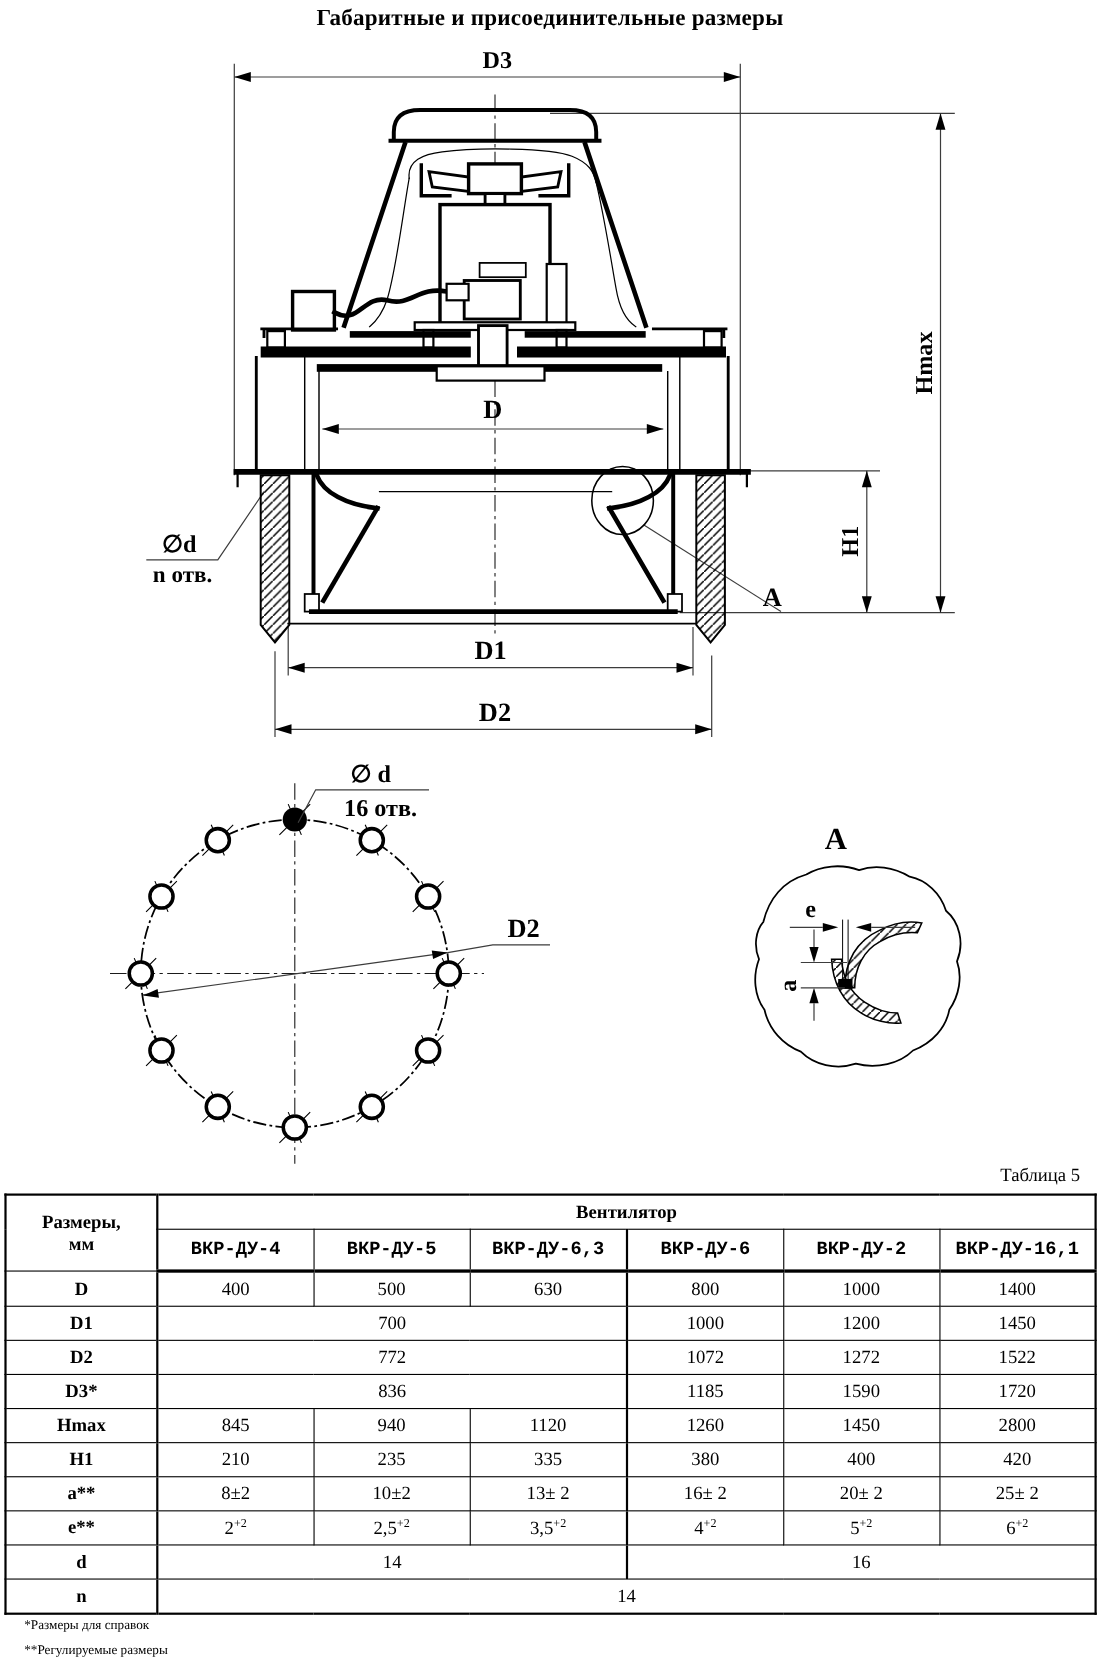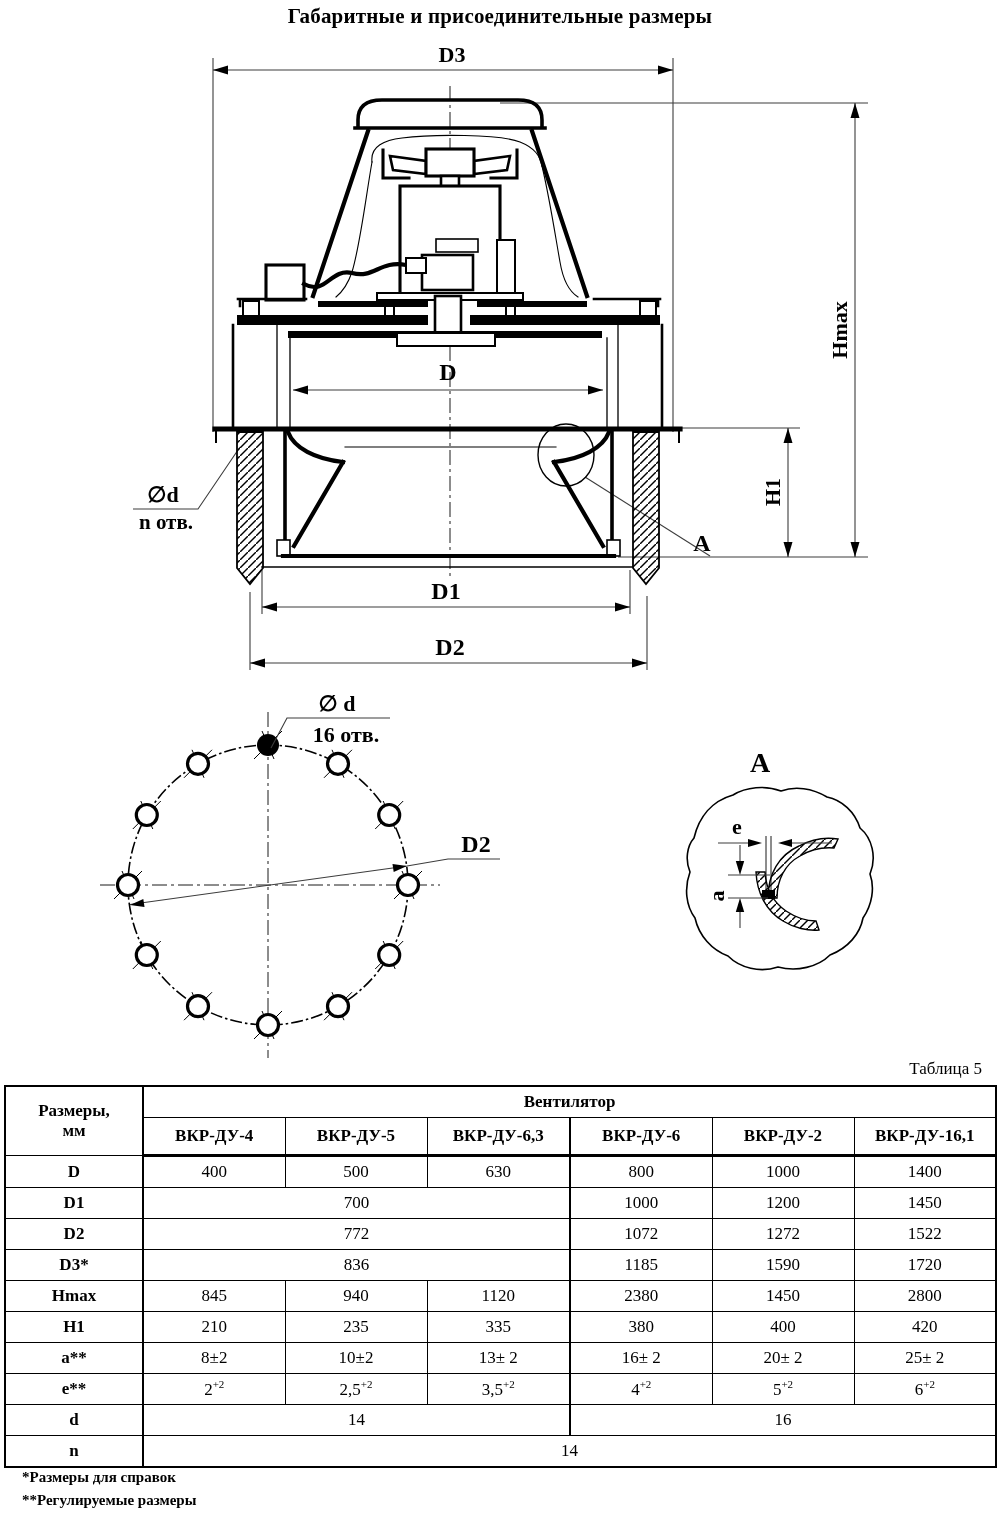--- a/index.html
+++ b/index.html
@@ -22,27 +22,27 @@
   .t21{font:bold 21px "Liberation Serif","DejaVu Serif",serif;fill:#000;}
   .t28{font:bold 28px "Liberation Serif","DejaVu Serif",serif;fill:#000;}
   .mid{text-anchor:middle;}
   
   .tcap{position:absolute;top:1059px;right:18px;font-size:17px;}
   table.dims{position:absolute;top:1085px;left:4px;width:991px;border-collapse:collapse;
              table-layout:fixed;font-size:17px;}
   table.dims th,table.dims td{border:1.4px solid #000;text-align:center;vertical-align:middle;
              padding:0;height:30px;overflow:hidden;}
   table.dims th{font-weight:bold;}
-  tr.hdr2 th{height:36px;border-bottom:3px solid #000;}
+  tr.hdr2 th{height:36px;border-bottom:3px solid #000;font-family:Liberation Mono, monospace;}
   .corner{border-right:2.6px solid #000 !important;font-weight:bold;line-height:1.15;}
   td.rowlab{font-weight:bold;border-right:2.6px solid #000 !important;}
   .bthick{border-right:2.3px solid #000 !important;}
   table.dims{border:2.6px solid #000;}
   sup{font-size:11px;}
-  .fnotes{position:absolute;top:1466px;left:22px;font-weight:bold;font-size:15px;line-height:23px;}
+  .fnotes{position:absolute;top:1466px;left:22px;font-weight:normal;font-size:12px;line-height:23px;}
 </style>
 </head>
 <body>
 
 <div class="page">
 
   <div class="title">Габаритные и присоединительные размеры</div>
 
   <svg width="1000" height="1062" viewBox="0 0 1000 1062">
     <defs>
@@ -324,21 +324,21 @@
         <td colspan="3" class="bthick">836</td>
         <td>1185</td>
         <td>1590</td>
         <td>1720</td>
       </tr>
       <tr>
         <td class="rowlab">Hmax</td>
         <td>845</td>
         <td>940</td>
         <td class="bthick">1120</td>
-        <td>2380</td>
+        <td>1260</td>
         <td>1450</td>
         <td>2800</td>
       </tr>
       <tr>
         <td class="rowlab">H1</td>
         <td>210</td>
         <td>235</td>
         <td class="bthick">335</td>
         <td>380</td>
         <td>400</td>

